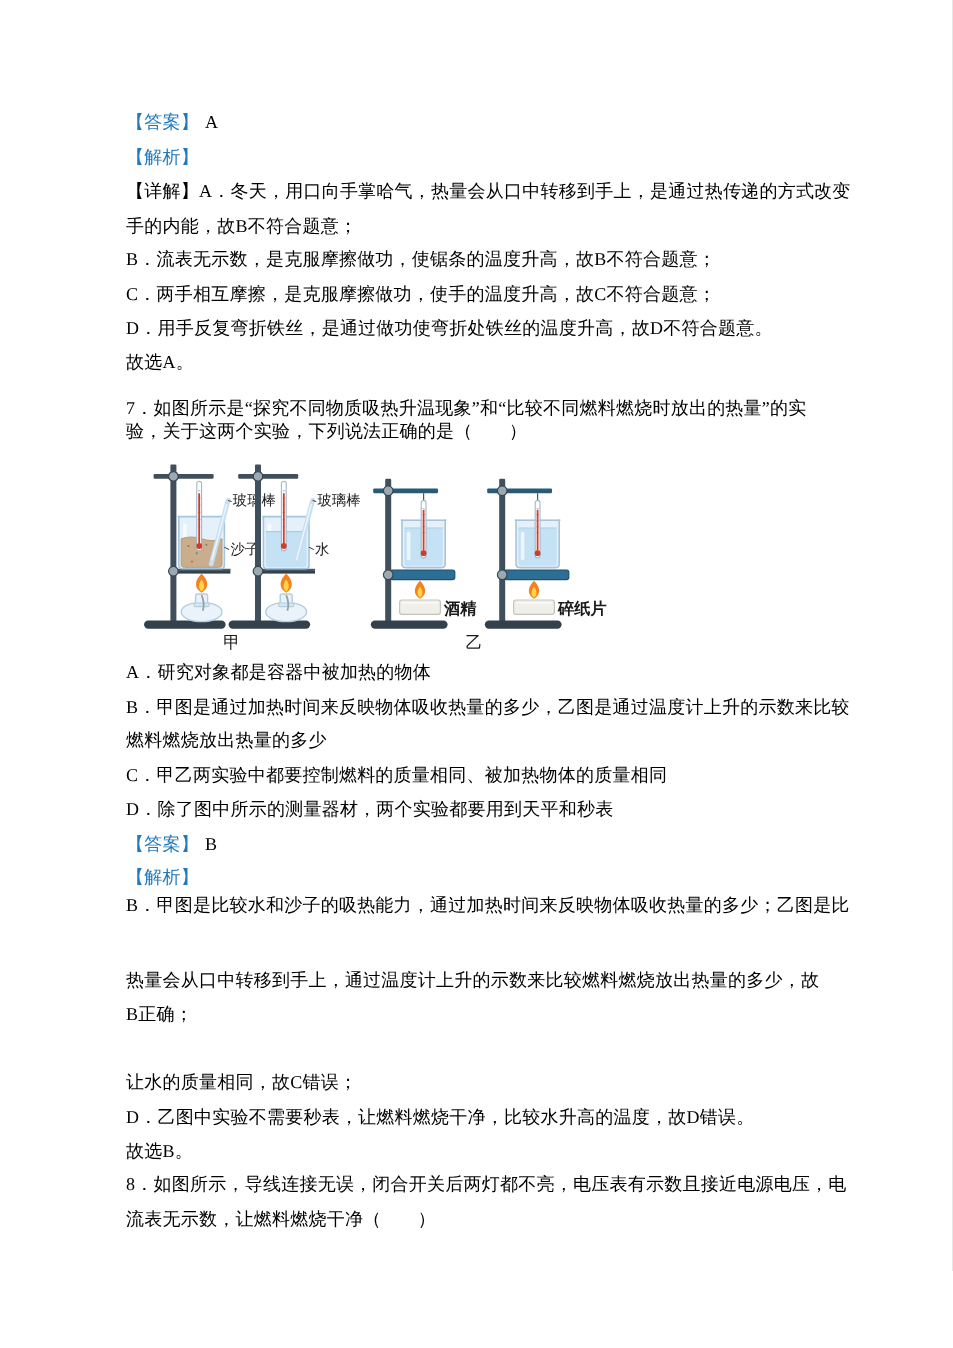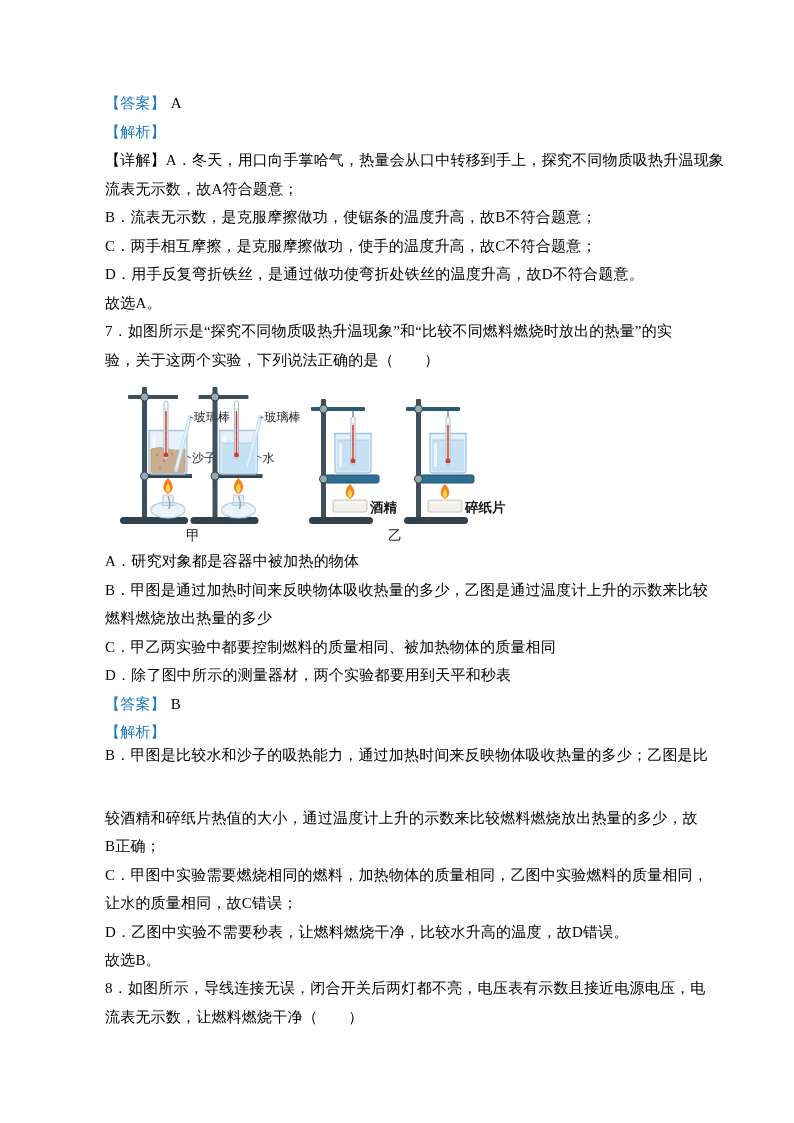--- a/index.html
+++ b/index.html
@@ -37,28 +37,28 @@
   .fig-fuel-label{font-size:13.5px;font-weight:bold;}
   .fig-group-label{font-size:14px;}
 </style>
 </head>
 <body>
 
 <div class="page">
 
   <div class="ln" style="top:93px"><span class="blue">【答案】</span><span class="ans-val">A</span></div>
   <div class="ln" style="top:122px"><span class="blue">【解析】</span></div>
-  <div class="ln" style="top:150px">【详解】A．冬天，用口向手掌哈气，热量会从口中转移到手上，探究不同物质吸热升温现象</div>
-  <div class="ln" style="top:179px">流表无示数，故A符合题意；</div>
+  <div class="ln" style="top:150px">【详解】A．冬天，用口向手掌哈气，热量会从口中转移到手上，是通过热传递的方式改变</div>
+  <div class="ln" style="top:179px">手的内能，故B不符合题意；</div>
   <div class="ln" style="top:207px">B．流表无示数，是克服摩擦做功，使锯条的温度升高，故B不符合题意；</div>
   <div class="ln" style="top:264px">D．用手反复弯折铁丝，是通过做功使弯折处铁丝的温度升高，故D不符合题意。</div>
   <div class="ln" style="top:236px">C．两手相互摩擦，是克服摩擦做功，使手的温度升高，故C不符合题意；</div>
   <div class="ln" style="top:293px">故选A。</div>
 
-  <div class="ln" style="top:321px">7．如图所示是“探究不同物质吸热升温现象”和“比较不同燃料燃烧时放出的热量”的实</div>
+  <div class="ln" style="top:331px">7．如图所示是“探究不同物质吸热升温现象”和“比较不同燃料燃烧时放出的热量”的实</div>
   <div class="ln" style="top:350px">验，关于这两个实验，下列说法正确的是（　　）</div>
 
   <div class="figure-wrap">
     <svg viewBox="0 0 400 162">
       <defs>
         <g id="frameJia">
           <rect x="22" y="4" width="5" height="132" rx="1" fill="#3f4f5b"></rect>
           <rect x="0" y="134" width="68" height="7" rx="3.5" fill="#32414c"></rect>
           <rect x="8" y="12" width="50" height="4" rx="1" fill="#3f4f5b"></rect>
           <circle cx="24.5" cy="14" r="4" fill="#9aa9b2" stroke="#36454f" stroke-width="1"></circle>
@@ -183,23 +183,22 @@
 
   <div class="ln" style="top:551px">A．研究对象都是容器中被加热的物体</div>
   <div class="ln" style="top:580px">B．甲图是通过加热时间来反映物体吸收热量的多少，乙图是通过温度计上升的示数来比较</div>
   <div class="ln" style="top:608px">燃料燃烧放出热量的多少</div>
   <div class="ln" style="top:637px">C．甲乙两实验中都要控制燃料的质量相同、被加热物体的质量相同</div>
   <div class="ln" style="top:665px">D．除了图中所示的测量器材，两个实验都要用到天平和秒表</div>
 
   <div class="ln" style="top:694px"><span class="blue">【答案】</span><span class="ans-val">B</span></div>
   <div class="ln" style="top:722px"><span class="blue">【解析】</span></div>
   <div class="ln" style="top:745px">B．甲图是比较水和沙子的吸热能力，通过加热时间来反映物体吸收热量的多少；乙图是比</div>
-  <div class="ln" style="top:808px">较酒精和碎纸片热值的大小，通过温度计上升的示数来比较燃料燃烧放出热量的多少，故</div>
+  <div class="ln" style="top:808px">热量会从口中转移到手上，通过温度计上升的示数来比较燃料燃烧放出热量的多少，故</div>
   <div class="ln" style="top:836px">B正确；</div>
-  <div class="ln" style="top:865px">C．甲图中实验需要燃烧相同的燃料，加热物体的质量相同，乙图中实验燃料的质量相同，</div>
   <div class="ln" style="top:893px">让水的质量相同，故C错误；</div>
   <div class="ln" style="top:922px">D．乙图中实验不需要秒表，让燃料燃烧干净，比较水升高的温度，故D错误。</div>
   <div class="ln" style="top:950px">故选B。</div>
 
   <div class="ln" style="top:978px">8．如图所示，导线连接无误，闭合开关后两灯都不亮，电压表有示数且接近电源电压，电</div>
   <div class="ln" style="top:1007px">流表无示数，让燃料燃烧干净（　　）</div>
 
 </div>
 
 </body></html>

